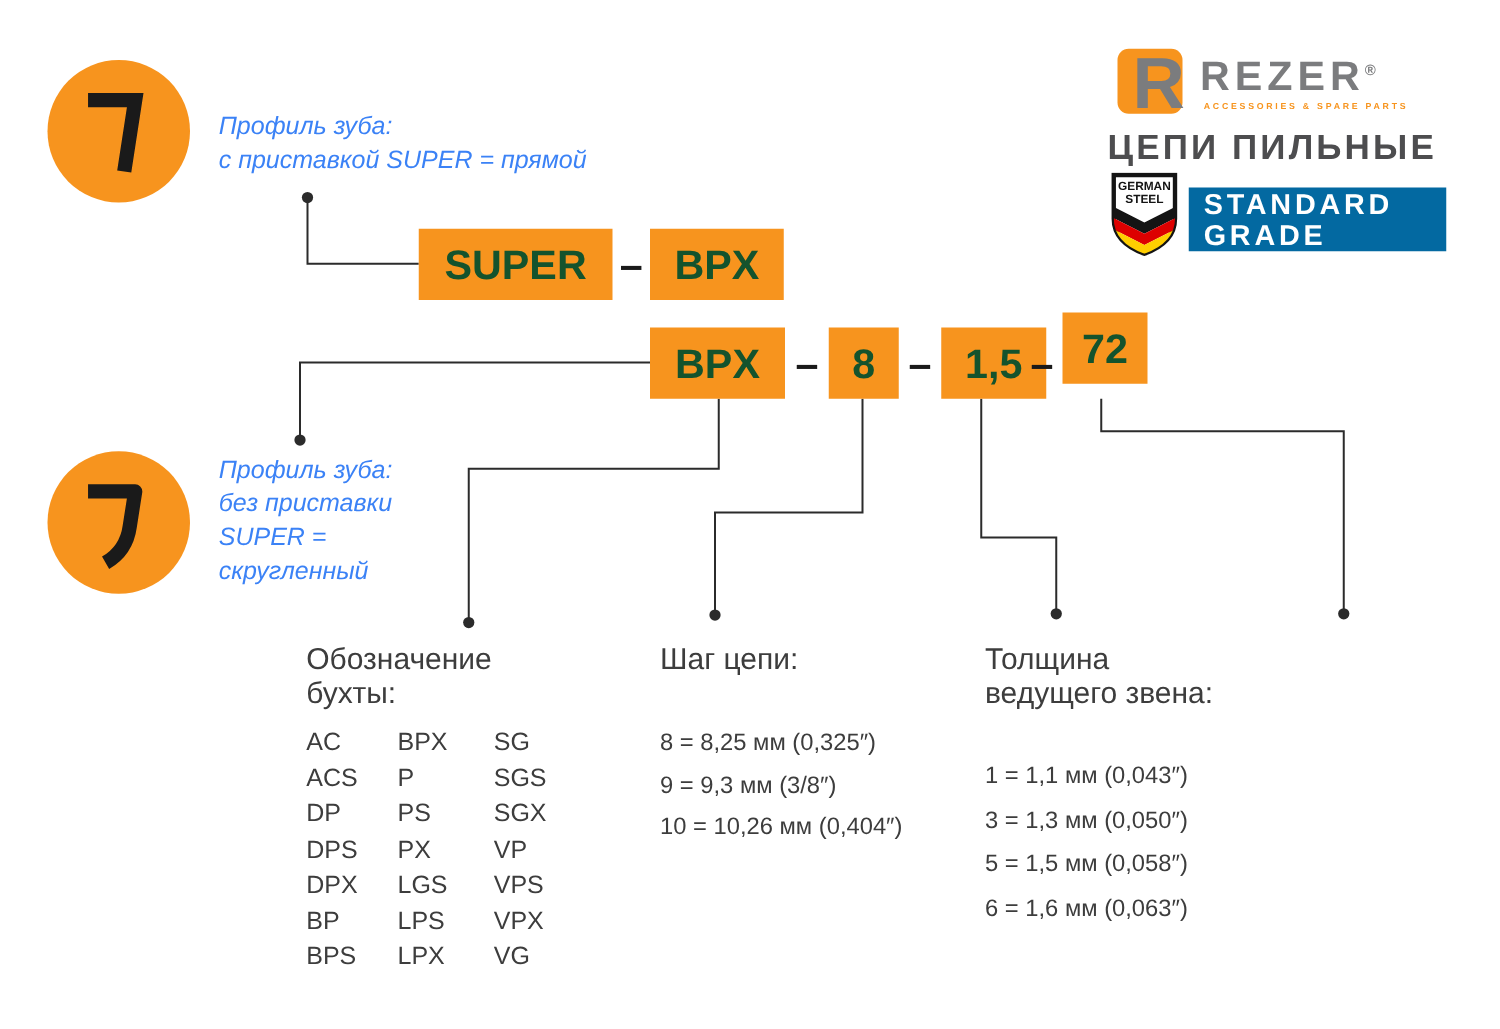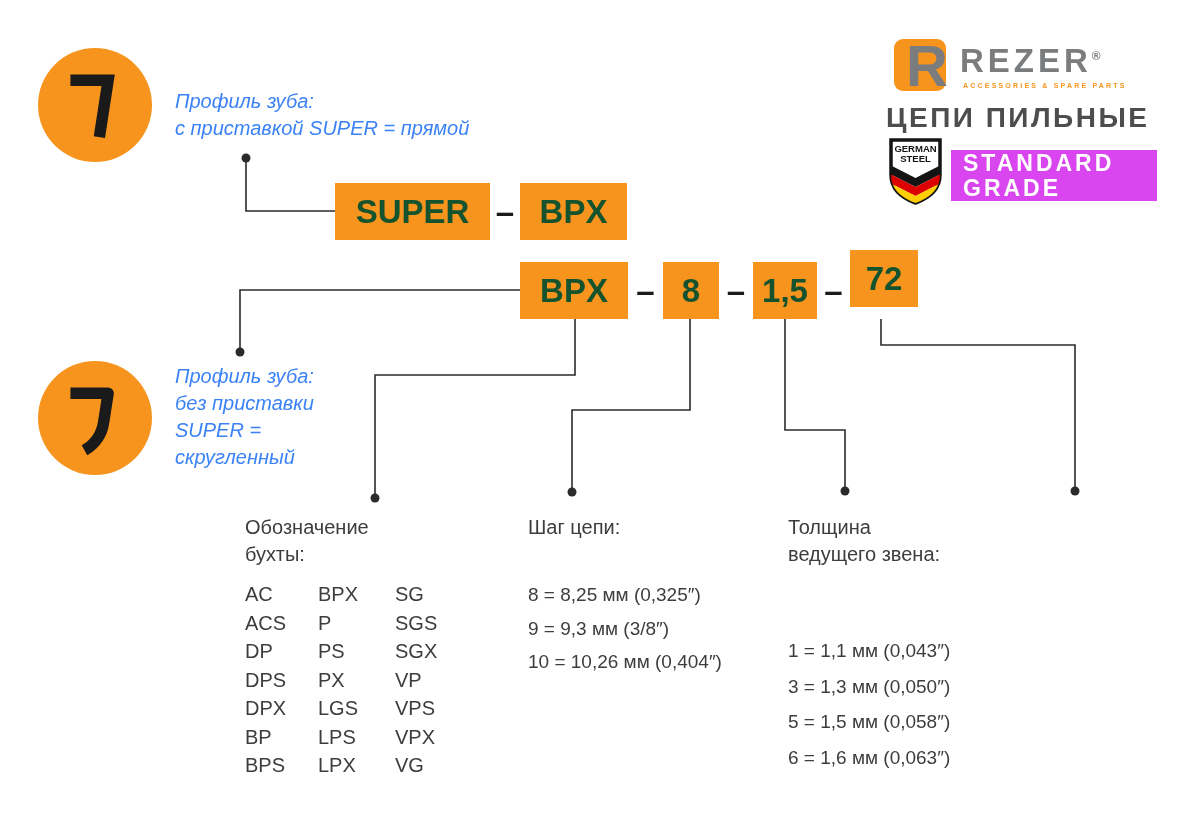--- a/index.html
+++ b/index.html
@@ -3,32 +3,32 @@
 <meta charset="utf-8">
 <style>
   * { margin:0; padding:0; box-sizing:border-box; }
   html,body { background:#ffffff; font-family:"Liberation Sans", sans-serif; }
   .canvas { position:relative; width:1200px; height:823px; background:#ffffff; overflow:hidden; }
   .connectors { position:absolute; left:0; top:0; width:1200px; height:823px; z-index:1; }
   .circle { position:absolute; width:114px; height:114px; border-radius:50%; background:#F7941E; display:flex; align-items:center; justify-content:center; z-index:2; }
   .obox { position:absolute; height:57px; background:#F7941E; display:flex; align-items:center; justify-content:center; font-weight:bold; font-size:33px; color:#14532d; z-index:2; }
   .dash { position:absolute; height:57px; display:flex; align-items:center; justify-content:center; font-weight:bold; font-size:33px; color:#1A1A1A; z-index:2; }
   .txt { position:absolute; color:#3b82f6; font-size:20px; line-height:27px; z-index:2;font-style:italic; }
-  .heading { position:absolute; color:#3D3D3D; font-size:20px; line-height:27px; z-index:2; }
+  .heading { position:absolute; color:#3D3D3D; font-size:24px; line-height:27px; z-index:2; }
   .bukhta-table { position:absolute; left:245px; top:580px; display:grid; grid-template-columns:73px 77px 64px; z-index:2; }
   .bukhta-table span { color:#3D3D3D; font-size:20px; line-height:28.5px; }
   .pitch-list { position:absolute; left:528px; top:578px; z-index:2; }
   .pitch-list div { color:#3D3D3D; font-size:19px; line-height:33.5px; }
-  .gauge-list { position:absolute; left:788px; top:603px; z-index:2;margin-top:30px; }
+  .gauge-list { position:absolute; left:788px; top:603px; z-index:2; }
   .gauge-list div { color:#3D3D3D; font-size:19px; line-height:35.5px; }
   .brand-name { position:absolute; left:960px; top:42px; font-size:33px; font-weight:bold; color:#7B7C7E; letter-spacing:4px; z-index:2; }
   .brand-name sup { font-size:12px; letter-spacing:0; }
   .brand-tagline { position:absolute; left:963px; top:82px; font-size:7px; font-weight:bold; color:#F7941E; letter-spacing:2.2px; z-index:2; }
   .product-line { position:absolute; left:886px; top:102px; font-size:28px; font-weight:bold; color:#4D4D4F; letter-spacing:2.5px; z-index:2; }
-  .grade-box { position:absolute; left:951px; top:150px; width:206px; height:51px; background:#d946ef; color:#ffffff; font-weight:bold; font-size:23px; line-height:25px; letter-spacing:3px; padding:1px 0 0 12px; z-index:2; }
+  .grade-box { position:absolute; left:951px; top:150px; width:206px; height:51px; background:#0369a1; color:#ffffff; font-weight:bold; font-size:23px; line-height:25px; letter-spacing:3px; padding:1px 0 0 12px; z-index:2; }
   .logo-mark { position:absolute; left:893px; top:38px; z-index:2; }
   .shield { position:absolute; left:888px; top:138px; z-index:2; }
 </style>
 </head>
 <body>
 
 <div class="canvas">
 
   <svg class="connectors" viewBox="0 0 1200 823">
     <g stroke="#2B2B2B" stroke-width="1.6" fill="none">
@@ -78,21 +78,21 @@
   </div>
 
   <div class="obox" style="left:335px; top:183px; width:155px;">SUPER</div>
   <div class="dash" style="left:490px; top:183px; width:30px;">–</div>
   <div class="obox" style="left:520px; top:183px; width:107px;">BPX</div>
 
   <div class="obox" style="left:520px; top:262px; width:108px;">BPX</div>
   <div class="dash" style="left:628px; top:262px; width:35px;">–</div>
   <div class="obox" style="left:663px; top:262px; width:56px;">8</div>
   <div class="dash" style="left:719px; top:262px; width:34px;">–</div>
-  <div class="obox" style="left:753px; top:262px; width:64px;">1,5</div>
+  <div class="obox" style="left:753px; top:262px; width:84px;">1,5</div>
   <div class="dash" style="left:817px; top:262px; width:33px;">–</div>
   <div class="obox" style="left:850px; top:250px; width:68px;text-align:center;">72</div>
 
   <div class="heading" style="left:245px; top:514px;">
     <div>Обозначение</div>
     <div>бухты:</div>
   </div>
 
   <div class="heading" style="left:528px; top:514px;">
     <div>Шаг цепи:</div>

